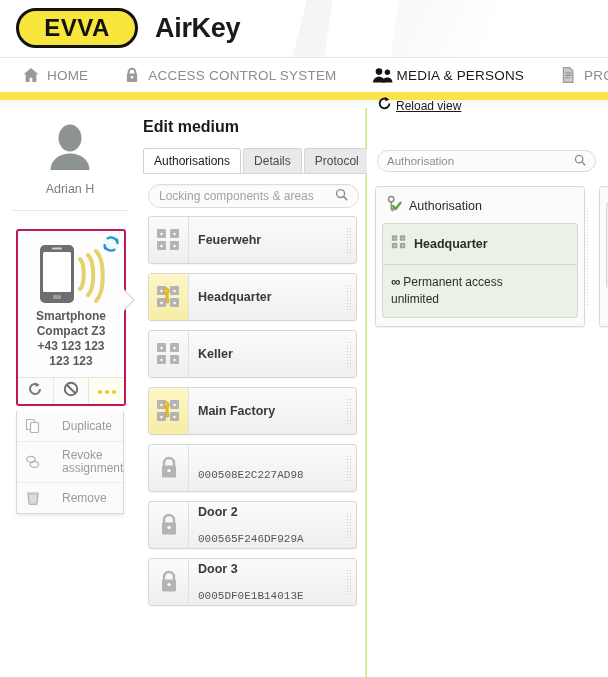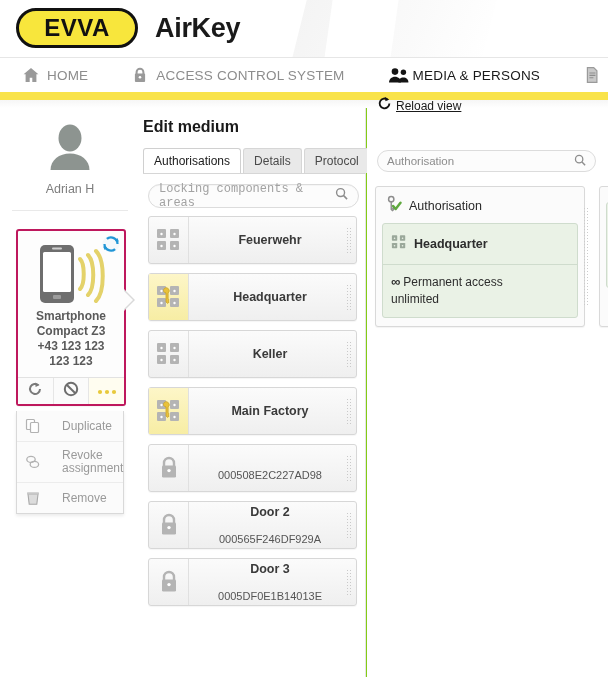--- a/index.html
+++ b/index.html
@@ -2,21 +2,21 @@
 <html><head>
 <meta charset="utf-8">
 <style>
   * { box-sizing: border-box; margin: 0; padding: 0; }
   html, body {
     width: 608px; height: 677px;
     font-family: "Liberation Sans", sans-serif;
     background: #ffffff;
     overflow: hidden;
   }
-  #app { position: relative; width: 608px; height: 677px; background:#84cc16; }
+  #app { position: relative; width: 608px; height: 677px; background:#bef264; }
 
   
   .header {
     position: relative; height: 57px; background: #ffffff; overflow: hidden;
   }
   .header-watermark {
     position: absolute; top: -28px; left: 300px;
     width: 190px; height: 110px;
     background: linear-gradient(100deg,#f4f4f4 0%, #fafafa 60%, #ffffff 100%);
     transform: skewX(-14deg);
@@ -39,21 +39,21 @@
   }
   .airkey {
     margin-left: 17px; font-size: 27px; font-weight: 700; color: #1a1a1a;
     letter-spacing: -0.3px;
   }
 
   
   .nav {
     position: relative; height: 35px; background: #ffffff;
     border-top: 1px solid #e6e6e6;
-    display: flex; align-items: center; padding-left: 22px; gap: 12px;
+    display: flex; align-items: center; padding-left: 22px; gap: 4px;
     overflow: hidden;
   }
   .nav-item {
     display: flex; align-items: center; gap: 7px;
     padding: 0 14px 0 0; margin-right: 17px;
     font-size: 13.5px; letter-spacing: 0.2px; white-space: nowrap;
     color: #8d8d8d; font-weight: 400;
   }
   .nav-item.active { color: #1a1a1a; }
   .nav-icon { width: 18px; height: 18px; display:block; flex: 0 0 18px; }
@@ -145,40 +145,39 @@
     border-radius: 3px 3px 0 0; margin-right: 2px;
   }
   .tab.active { background: #ffffff; color:#1a1a1a; border-color:#d0d0d0; position:relative; z-index:2; }
   .tabstrip-line { border-bottom: 1px solid #d6d6d6; margin-left: 3px; }
 
   .search-pill {
     margin: 10px 6px 0 8px; height: 24px;
     border: 1px solid #dcdcdc; border-radius: 12px; background: #fcfcfc;
     display:flex; align-items:center; padding: 0 10px;
     box-shadow: inset 0 1px 1px rgba(0,0,0,0.03);
-    font-family: Liberation Mono, monospace;
   }
   .search-pill .ph { flex:1; font-size: 12px; color: #a2a2a2; }
 
   .list { margin-top: 8px; padding: 0 8px 0 8px; }
   .row {
     position: relative; display: flex; align-items: stretch;
     background: linear-gradient(#fbfbfb,#efefef);
     border: 1px solid #d7d7d7; border-radius: 3px;
     margin-bottom: 9px; height: 48px;
     box-shadow: 0 1px 1px rgba(0,0,0,0.04);
   }
   .row-ico {
     width: 40px; display:flex; align-items:center; justify-content:center;
     border-right: 1px solid #e0e0e0; background: transparent;
   }
   .row-ico.hl { background: linear-gradient(#fdf6c8,#f7eda4); }
-  .row-body { flex:1; display:flex; flex-direction:column; justify-content:center; padding-left: 9px; align-items: center; }
+  .row-body { flex:1; display:flex; flex-direction:column; justify-content:center; padding-left: 9px; }
   .row-title { font-size: 12.5px; font-weight: 700; color: #3a3a3a; }
-  .row-sub { font-size: 11px; color: #555; margin-top: 14px; }
+  .row-sub { font-size: 11px; color: #555; margin-top: 14px; font-family: Liberation Mono, monospace; }
   .grip {
     width: 14px; display:flex; align-items:center; justify-content:center;
   }
   .grip i {
     display:block; width: 7px; height: 26px;
     background-image: radial-gradient(#c9c9c9 28%, transparent 30%);
     background-size: 3px 3px;
   }
 
   

